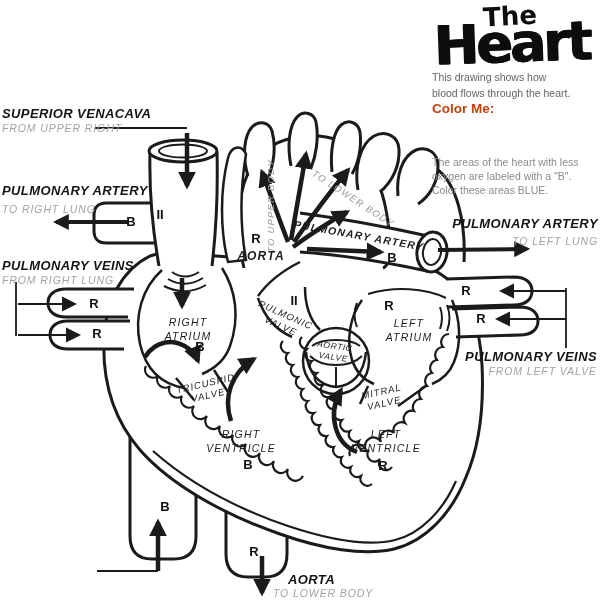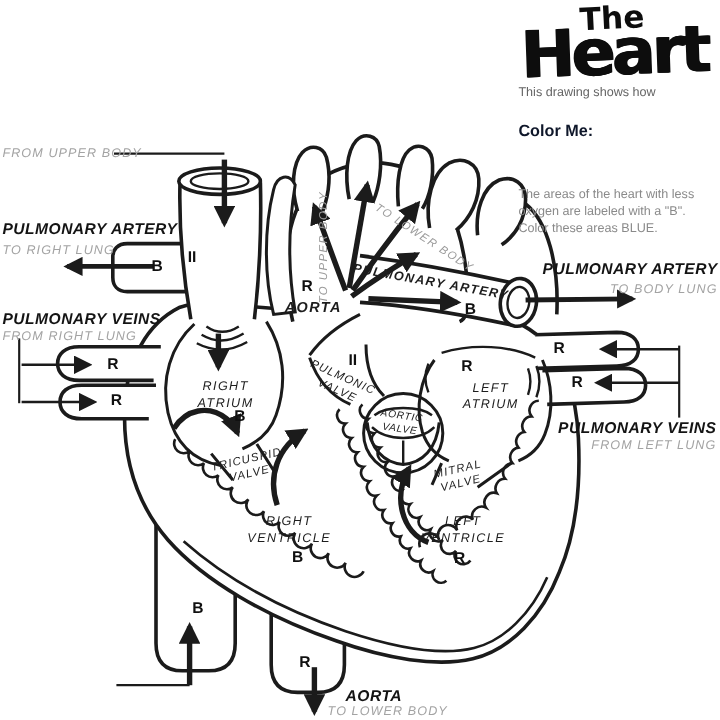--- a/index.html
+++ b/index.html
@@ -8,21 +8,21 @@
   .stage svg{position:absolute;left:0;top:0;}
   .abs{position:absolute;white-space:nowrap;}
   
   .title1{left:445px;top:1px;width:130px;text-align:center;
           font:bold 26px "DejaVu Sans",sans-serif;transform:rotate(-3deg);color:#0d0d0d;}
   .title2{left:424px;top:17px;width:176px;text-align:center;letter-spacing:-3px;
           font:bold 54px/1 "DejaVu Sans",sans-serif;transform:rotate(-2deg);color:#0d0d0d;
           text-shadow:.7px 0 #0d0d0d,-.7px 0 #0d0d0d;}
   .intro{left:432px;top:70px;width:165px;font:10.5px/1.5 "Liberation Sans",sans-serif;
          color:#646464;white-space:normal;}
-  .cmhead{left:432px;top:101px;font:bold 13.5px "Liberation Sans",sans-serif;color:#0f172a;}
+  .cmhead{left:432px;top:101px;font:bold 13.5px "Liberation Sans",sans-serif;color:#c2410c;}
   .para{left:432px;top:117px;width:158px;font:10.5px/1.35 "Liberation Sans",sans-serif;
         color:#8a8a8a;white-space:normal;}
   .para2{top:155px;}
   
   .lblm{font:italic bold 13px/1.1 "Liberation Sans",sans-serif;letter-spacing:.4px;color:#141414;}
   .lbls{font:italic 10.5px/1.1 "Liberation Sans",sans-serif;letter-spacing:.9px;color:#a3a3a3;}
   .rt{text-align:right;}
   
   .inner{font:italic 10.5px/1.3 "Liberation Sans",sans-serif;letter-spacing:1.2px;color:#1d1d1d;
          text-align:center;transform:translate(-50%,-50%);}
@@ -171,37 +171,39 @@
     <path stroke-width="2.2" marker-end="url(#ah2)" d="M18,335 L78,335"></path>
     <path stroke-width="2.2" marker-end="url(#ah2)" d="M566,291 L502,291"></path>
     <path stroke-width="2.2" marker-end="url(#ah2)" d="M566,319 L498,319"></path>
   </g>
 </svg>
 
 <div class="abs title1">The</div>
 <div class="abs title2">Heart</div>
 <div class="abs intro" style="left:432px;top:70px;">
   <span style="display:block;">This drawing shows how</span>
+  <span style="display:block;">blood flows through the heart.</span>
 </div>
 <div class="abs cmhead">Color Me:</div>
 <div class="abs para para2">The areas of the heart with less oxygen are labeled with a "B". Color these areas BLUE.</div>
 
-<div class="abs lbls" style="left:2px;top:123px;">FROM UPPER BODY</div>
+<div class="abs lblm" style="left:2px;top:107px;">SUPERIOR VENACAVA</div>
+<div class="abs lbls" style="left:2px;top:123px;">FROM UPPER RIGHT</div>
 
 <div class="abs lblm" style="left:2px;top:184px;">PULMONARY ARTERY</div>
 <div class="abs lbls" style="left:2px;top:204px;">TO RIGHT LUNG</div>
 
 <div class="abs lblm" style="left:2px;top:259px;">PULMONARY VEINS</div>
 <div class="abs lbls" style="left:2px;top:275px;text-align:center;">FROM RIGHT LUNG</div>
 
 <div class="abs lblm rt" style="right:2px;top:217px;">PULMONARY ARTERY</div>
-<div class="abs lbls rt" style="right:2px;top:236px;">TO BODY LUNG</div>
+<div class="abs lbls rt" style="right:2px;top:236px;">TO LEFT LUNG</div>
 
 <div class="abs lblm rt" style="right:3px;top:350px;">PULMONARY VEINS</div>
-<div class="abs lbls rt" style="right:3px;top:366px;">FROM LEFT LUNG</div>
+<div class="abs lbls rt" style="right:3px;top:366px;">FROM LEFT VALVE</div>
 
 <div class="abs lbls" style="left:2px;top:567px;margin-top:46px;">FROM LOWER BODY</div>
 
 <div class="abs lblm" style="left:288px;top:573px;">AORTA</div>
 <div class="abs lbls" style="left:273px;top:588px;">TO LOWER BODY</div>
 
 <div class="abs inner" style="left:188px;top:330px;">
   <span>RIGHT</span>
   <span>ATRIUM</span>
 </div>

